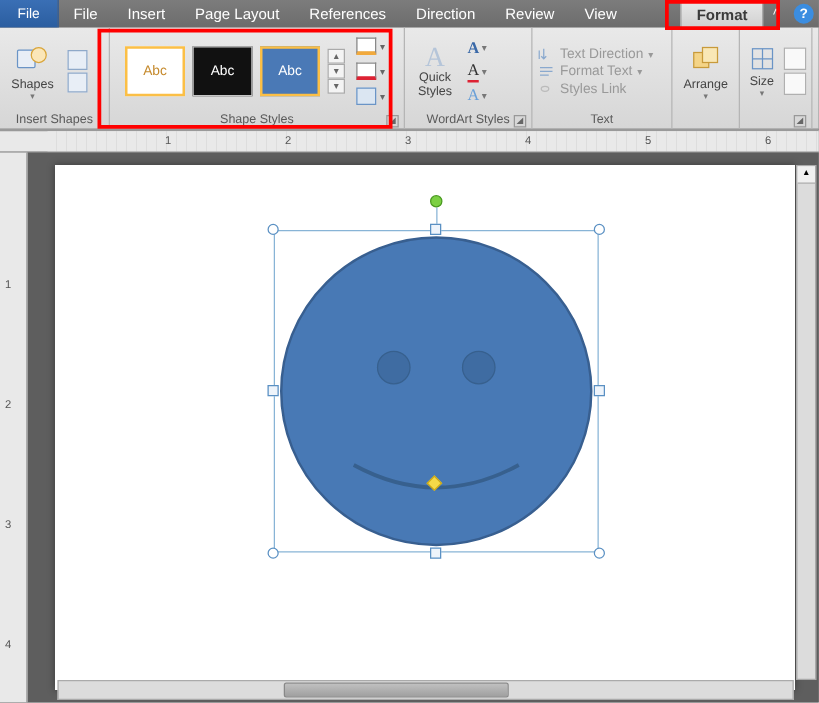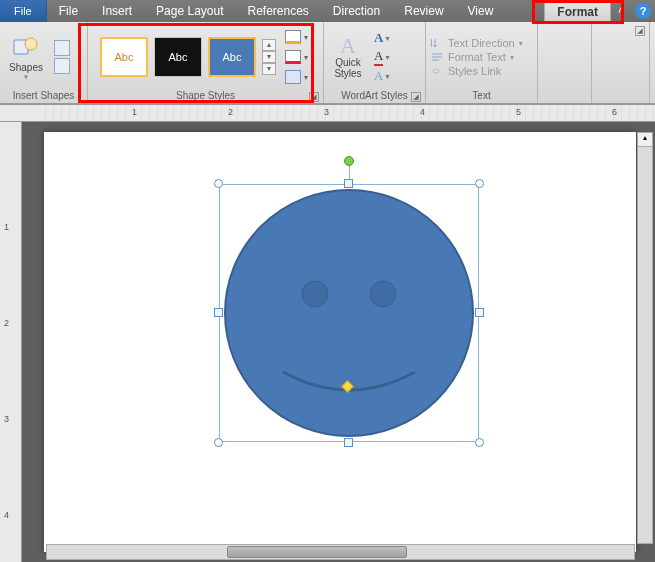--- a/index.html
+++ b/index.html
@@ -203,24 +203,48 @@
               <path d="M3 6a3 2 0 0 1 6 0a3 2 0 0 1 -6 0" fill="none" stroke="#bbb"></path>
             </svg>
           <span>Styles Link</span>
         </div>
       </div>
     </div>
     <div class="group-label">Text</div>
   </div>
 
   <div class="group" style="width:54px">
+    <div class="group-body" style="justify-content:center">
+      <div class="big-btn">
+        <svg class="icon" viewBox="0 0 26 26">
+          <rect x="3" y="8" width="12" height="12" fill="#f4d487" stroke="#c89a3a"></rect>
+          <rect x="10" y="4" width="12" height="12" fill="#f9e7b6" stroke="#c89a3a"></rect>
+        </svg>
+        <div class="lbl">Arrange</div>
+        <div style="font-size:7px;color:#777">▾</div>
+      </div>
+    </div>
     <div class="group-label">&nbsp;</div>
   </div>
 
   <div class="group" style="width:58px">
+    <div class="group-body" style="justify-content:center">
+      <div class="big-btn" style="width:30px">
+        <svg width="22" height="22" viewBox="0 0 22 22">
+            <rect x="3" y="3" width="16" height="16" fill="none" stroke="#6a94c6"></rect>
+            <path d="M3 11h16M11 3v16" stroke="#6a94c6"></path>
+          </svg>
+        <div class="lbl">Size</div>
+        <div style="font-size:7px;color:#777">▾</div>
+      </div>
+      <div class="sz-stack">
+        <div></div>
+        <div></div>
+      </div>
+    </div>
     <div class="group-label">&nbsp;<span class="dlg-launcher">◢</span></div>
   </div>
 
 </div>
 
 <div class="hlbox" style="left:532px;top:0;width:92px;height:24px"></div>
 <div class="hlbox" style="left:78px;top:23px;width:236px;height:80px"></div>
 
 <div class="ruler-h">
   <div class="inner"></div>

